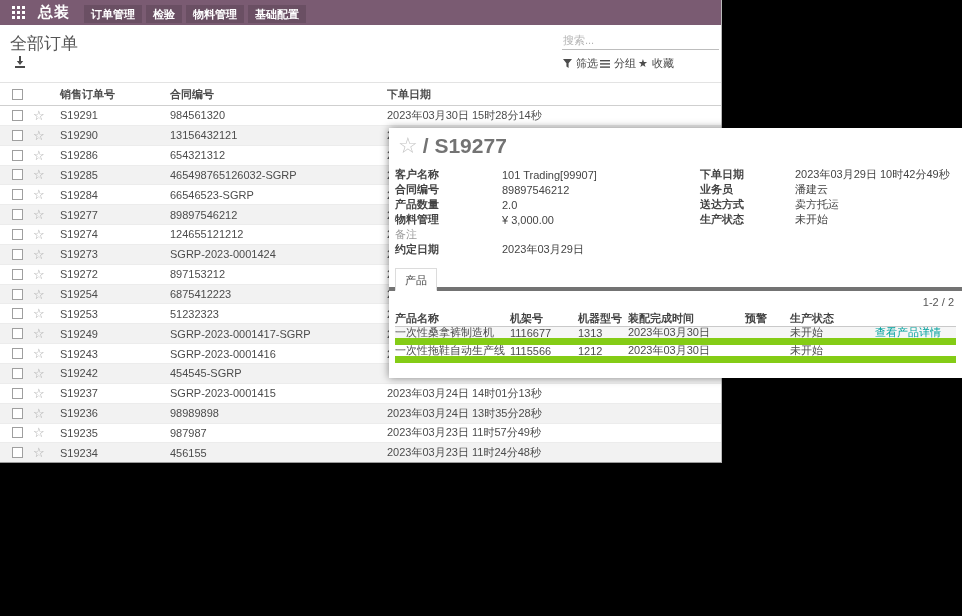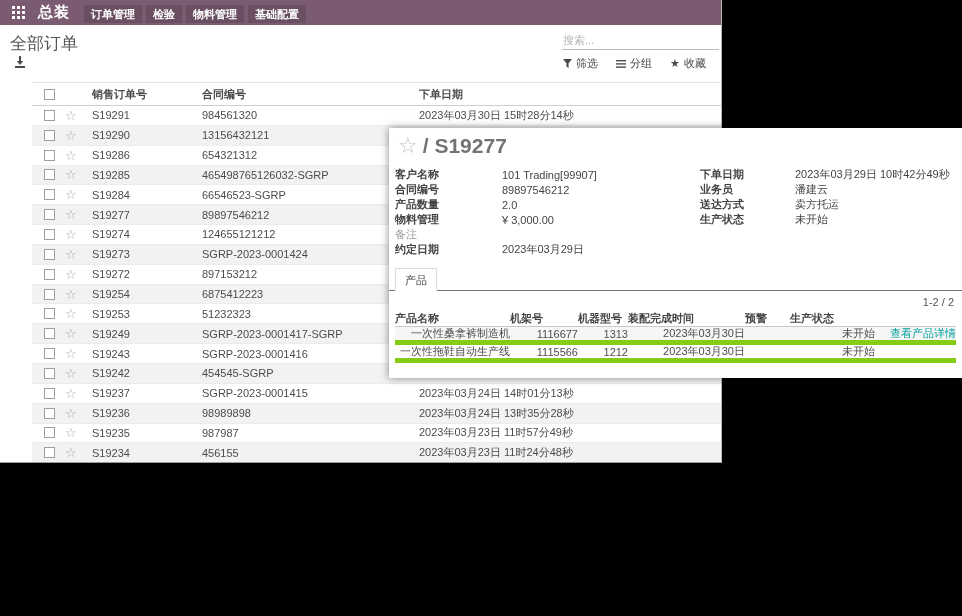--- a/index.html
+++ b/index.html
@@ -36,27 +36,27 @@
   .view-title { position:absolute; left:10px; top:7px; font-size:17px; color:#555; }
   .dl-icon { position:absolute; left:14px; top:31px; cursor:pointer; }
   .search-box { position:absolute; right:2px; top:5px; width:157px; }
   .search-box input {
     width:100%; border:none; border-bottom:1px solid #bdbdbd;
     font-size:11px; padding:2px 1px 3px; color:#555; outline:none;
     font-family:inherit;
   }
   .search-box input::placeholder { color:#b3b3b3; }
   .filter-row {
-    position:absolute; left:563px; top:31px; display:flex; gap:18px;
+    position:absolute; left:563px; top:31px; display:flex; gap:2px;
     font-size:11px; color:#444; align-items:center;
   }
   .filter-btn { display:flex; align-items:center; gap:4px; cursor:pointer; white-space:nowrap; }
   .fav-star { color:#4c4c4c; font-size:11px; }
   
-  .list-table { position:absolute; left:0; top:82px; right:0;margin-left:32px; }
+  .list-table { position:absolute; left:0; top:82px; right:0; }
   .list-header {
     display:flex; align-items:center; height:24px;
     border-top:1px solid #e3e3e3; border-bottom:1px solid #cfcfcf;
     font-weight:bold; font-size:11px; color:#4c4c4c; background:#fff;
   }
   .list-row {
     display:flex; align-items:center; height:19.85px;
     border-bottom:1px solid #ececec;
     font-size:11px; color:#4c4c4c; cursor:pointer; background:#fff;
   }
@@ -79,42 +79,42 @@
   .fields-col { position:absolute; top:39px; }
   .fields-left { left:6px; width:290px; }
   .fields-right { left:311px; width:255px; }
   .field-row { display:flex; height:15px; align-items:center; }
   .field-row .flabel { font-weight:bold; color:#444; }
   .fields-left .flabel { width:107px; }
   .fields-right .flabel { width:95px; }
   .field-row .fvalue { color:#444; white-space:nowrap; }
   .field-row.muted .flabel { color:#9a9a9a; font-weight:normal; }
   .fvalue.teal { color:#00a09d; cursor:pointer; }
-  .tabbar { position:absolute; left:0; top:140px; right:0; height:23px; border-bottom:1px solid #737373; padding-left:6px; }
+  .tabbar { position:absolute; left:0; top:140px; right:0; height:23px; border-bottom:4px solid #737373; padding-left:6px; }
   .tab {
     display:inline-block; height:23px; line-height:22px; padding:0 9px;
     border:1px solid #dcdcdc; border-bottom:1px solid #fff;
     background:#fff; font-size:11px; color:#444; cursor:pointer; position:relative; top:0;
   }
   .pager { position:absolute; right:8px; top:168px; font-size:11px; color:#555; }
   .prod-table { position:absolute; left:6px; right:6px; top:182px; }
   .prod-header {
     display:flex; align-items:center; height:17px;
     border-bottom:1px solid #c9c9c9; font-weight:bold; color:#444;
   }
-  .prod-row { display:flex; align-items:center; height:18px; border-bottom:5px solid #84cc16;text-align:right; }
+  .prod-row { display:flex; align-items:center; height:18px; border-bottom:7px solid #84cc16; }
   .prod-row:nth-child(odd) { background:#f6f6f6; }
   .pc-name { width:115px; white-space:nowrap; overflow:hidden; }
   .pc-rack { width:68px; }
   .pc-model { width:50px; }
   .pc-done { width:117px; }
   .pc-warn { width:45px; }
   .pc-status { width:85px; }
   .pc-link { flex:1; }
-  .pc-link span { color:#00a09d; cursor:pointer;margin-left:12px; }
+  .pc-link span { color:#00a09d; cursor:pointer; }
   svg { display:block; }
 </style>
 </head>
 <body>
 
 <div class="main-window">
 
   <div class="topbar">
     <span class="apps-btn">
       <svg width="13" height="13" viewBox="0 0 13 13">

